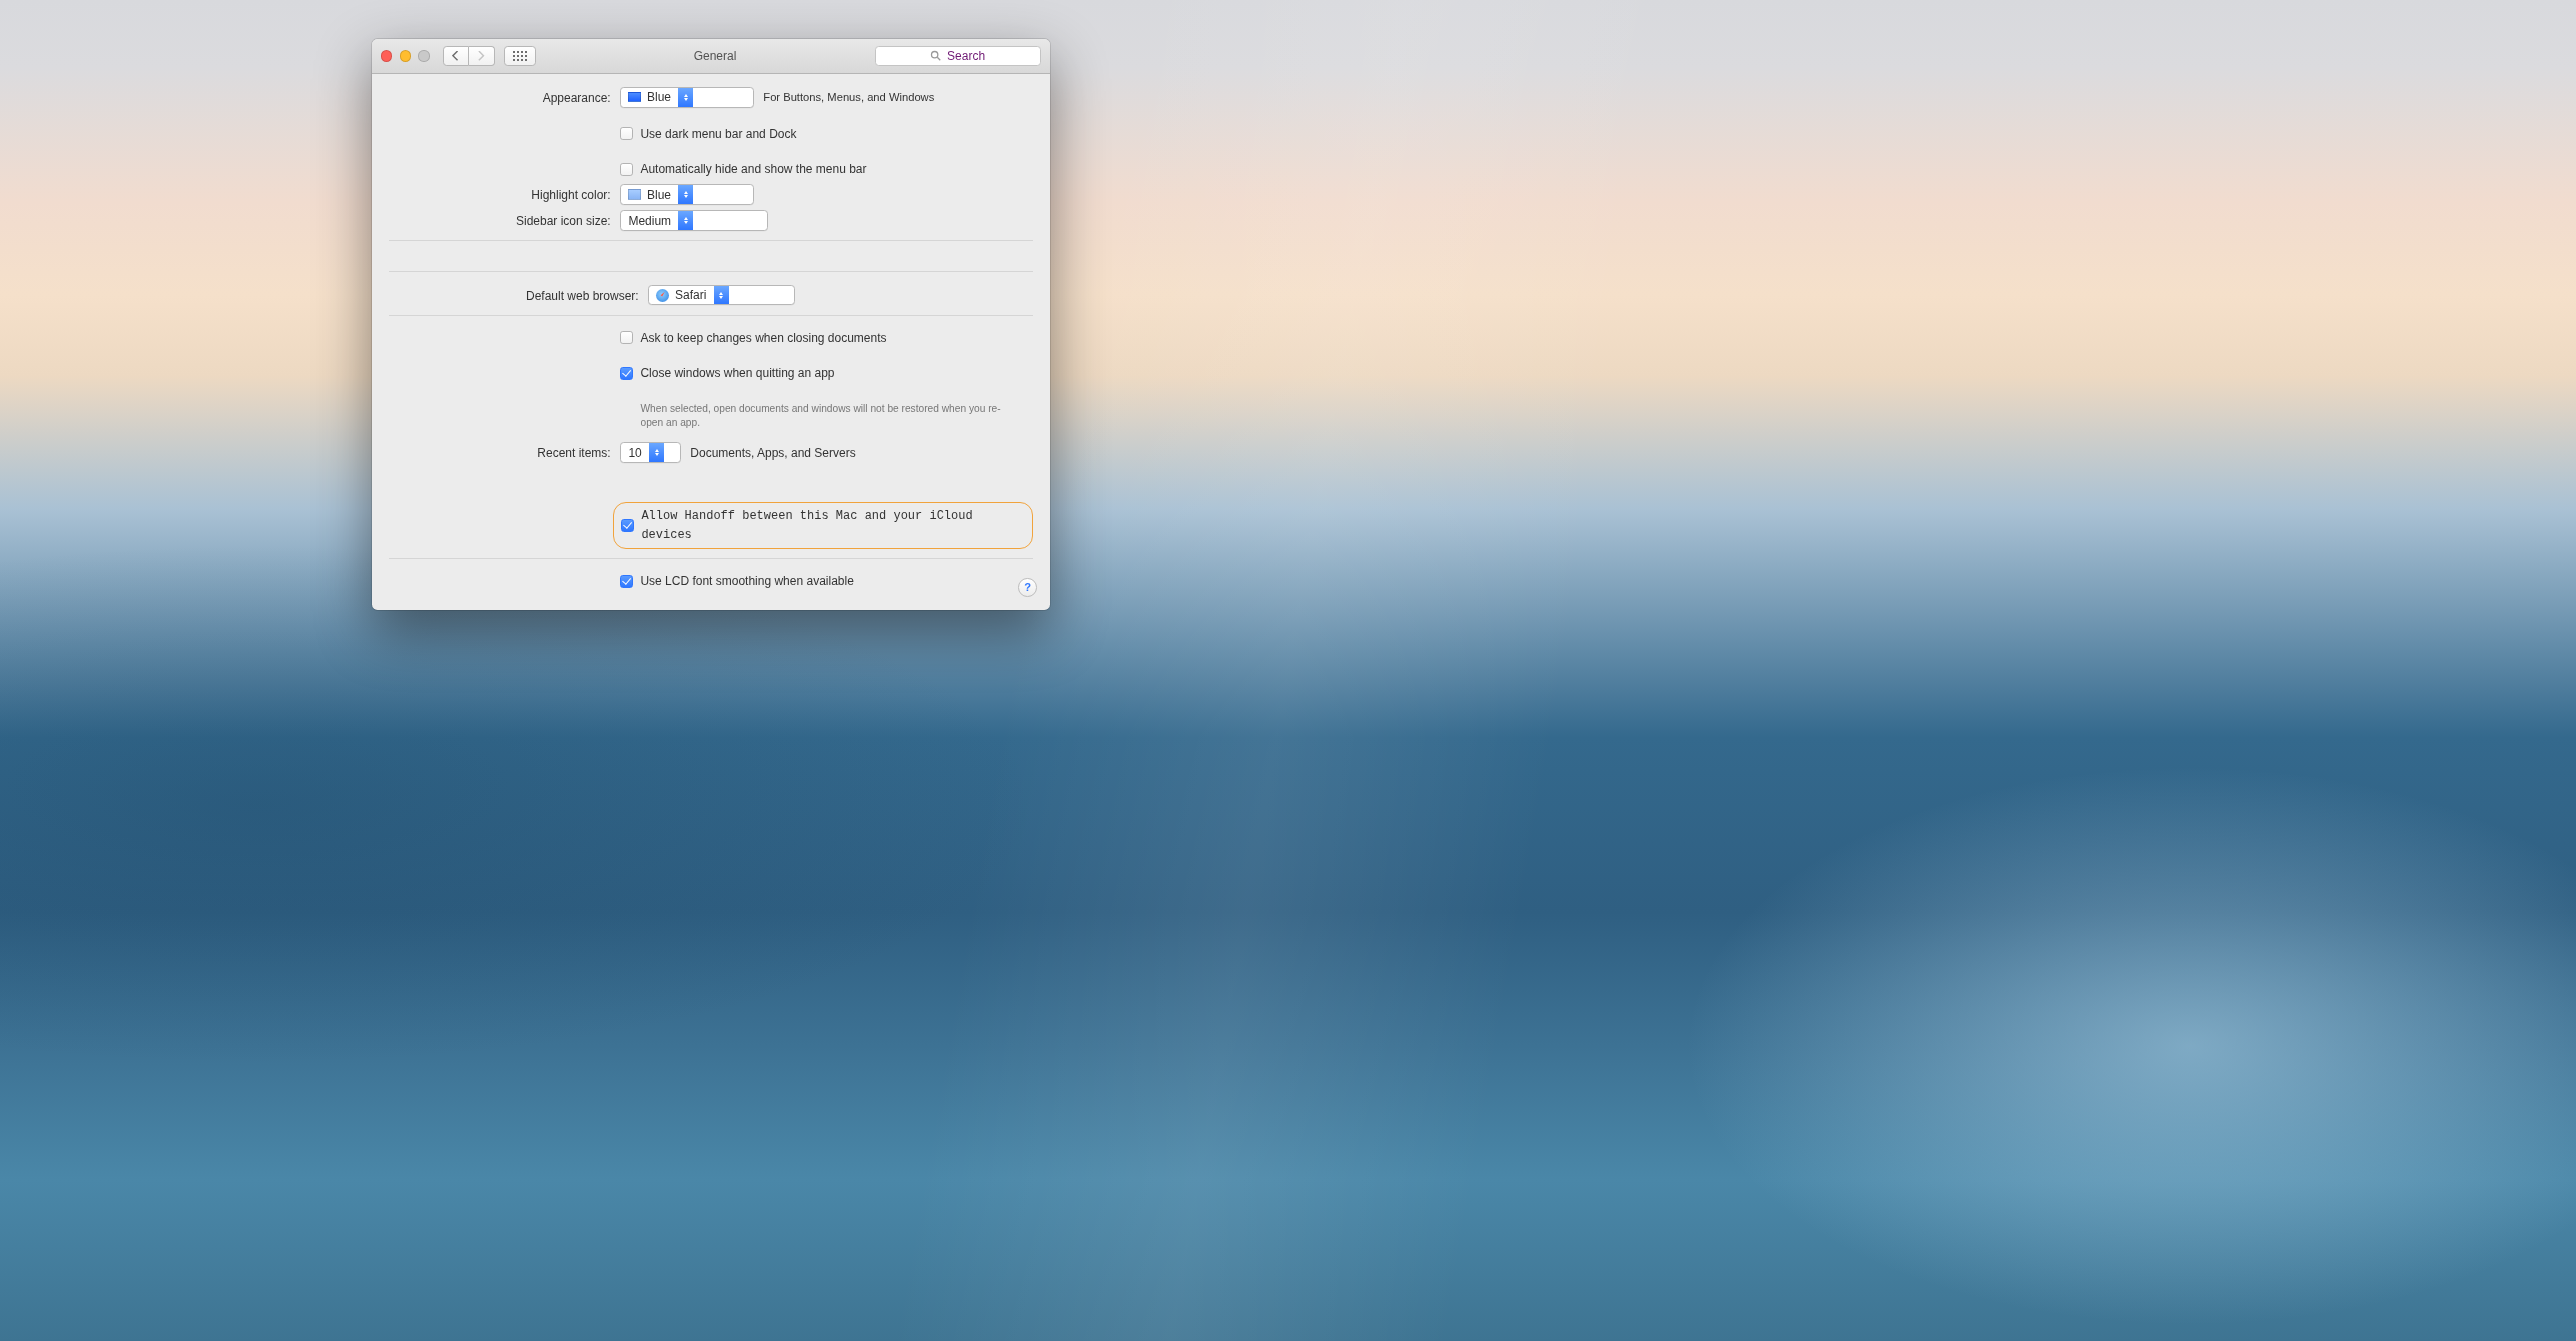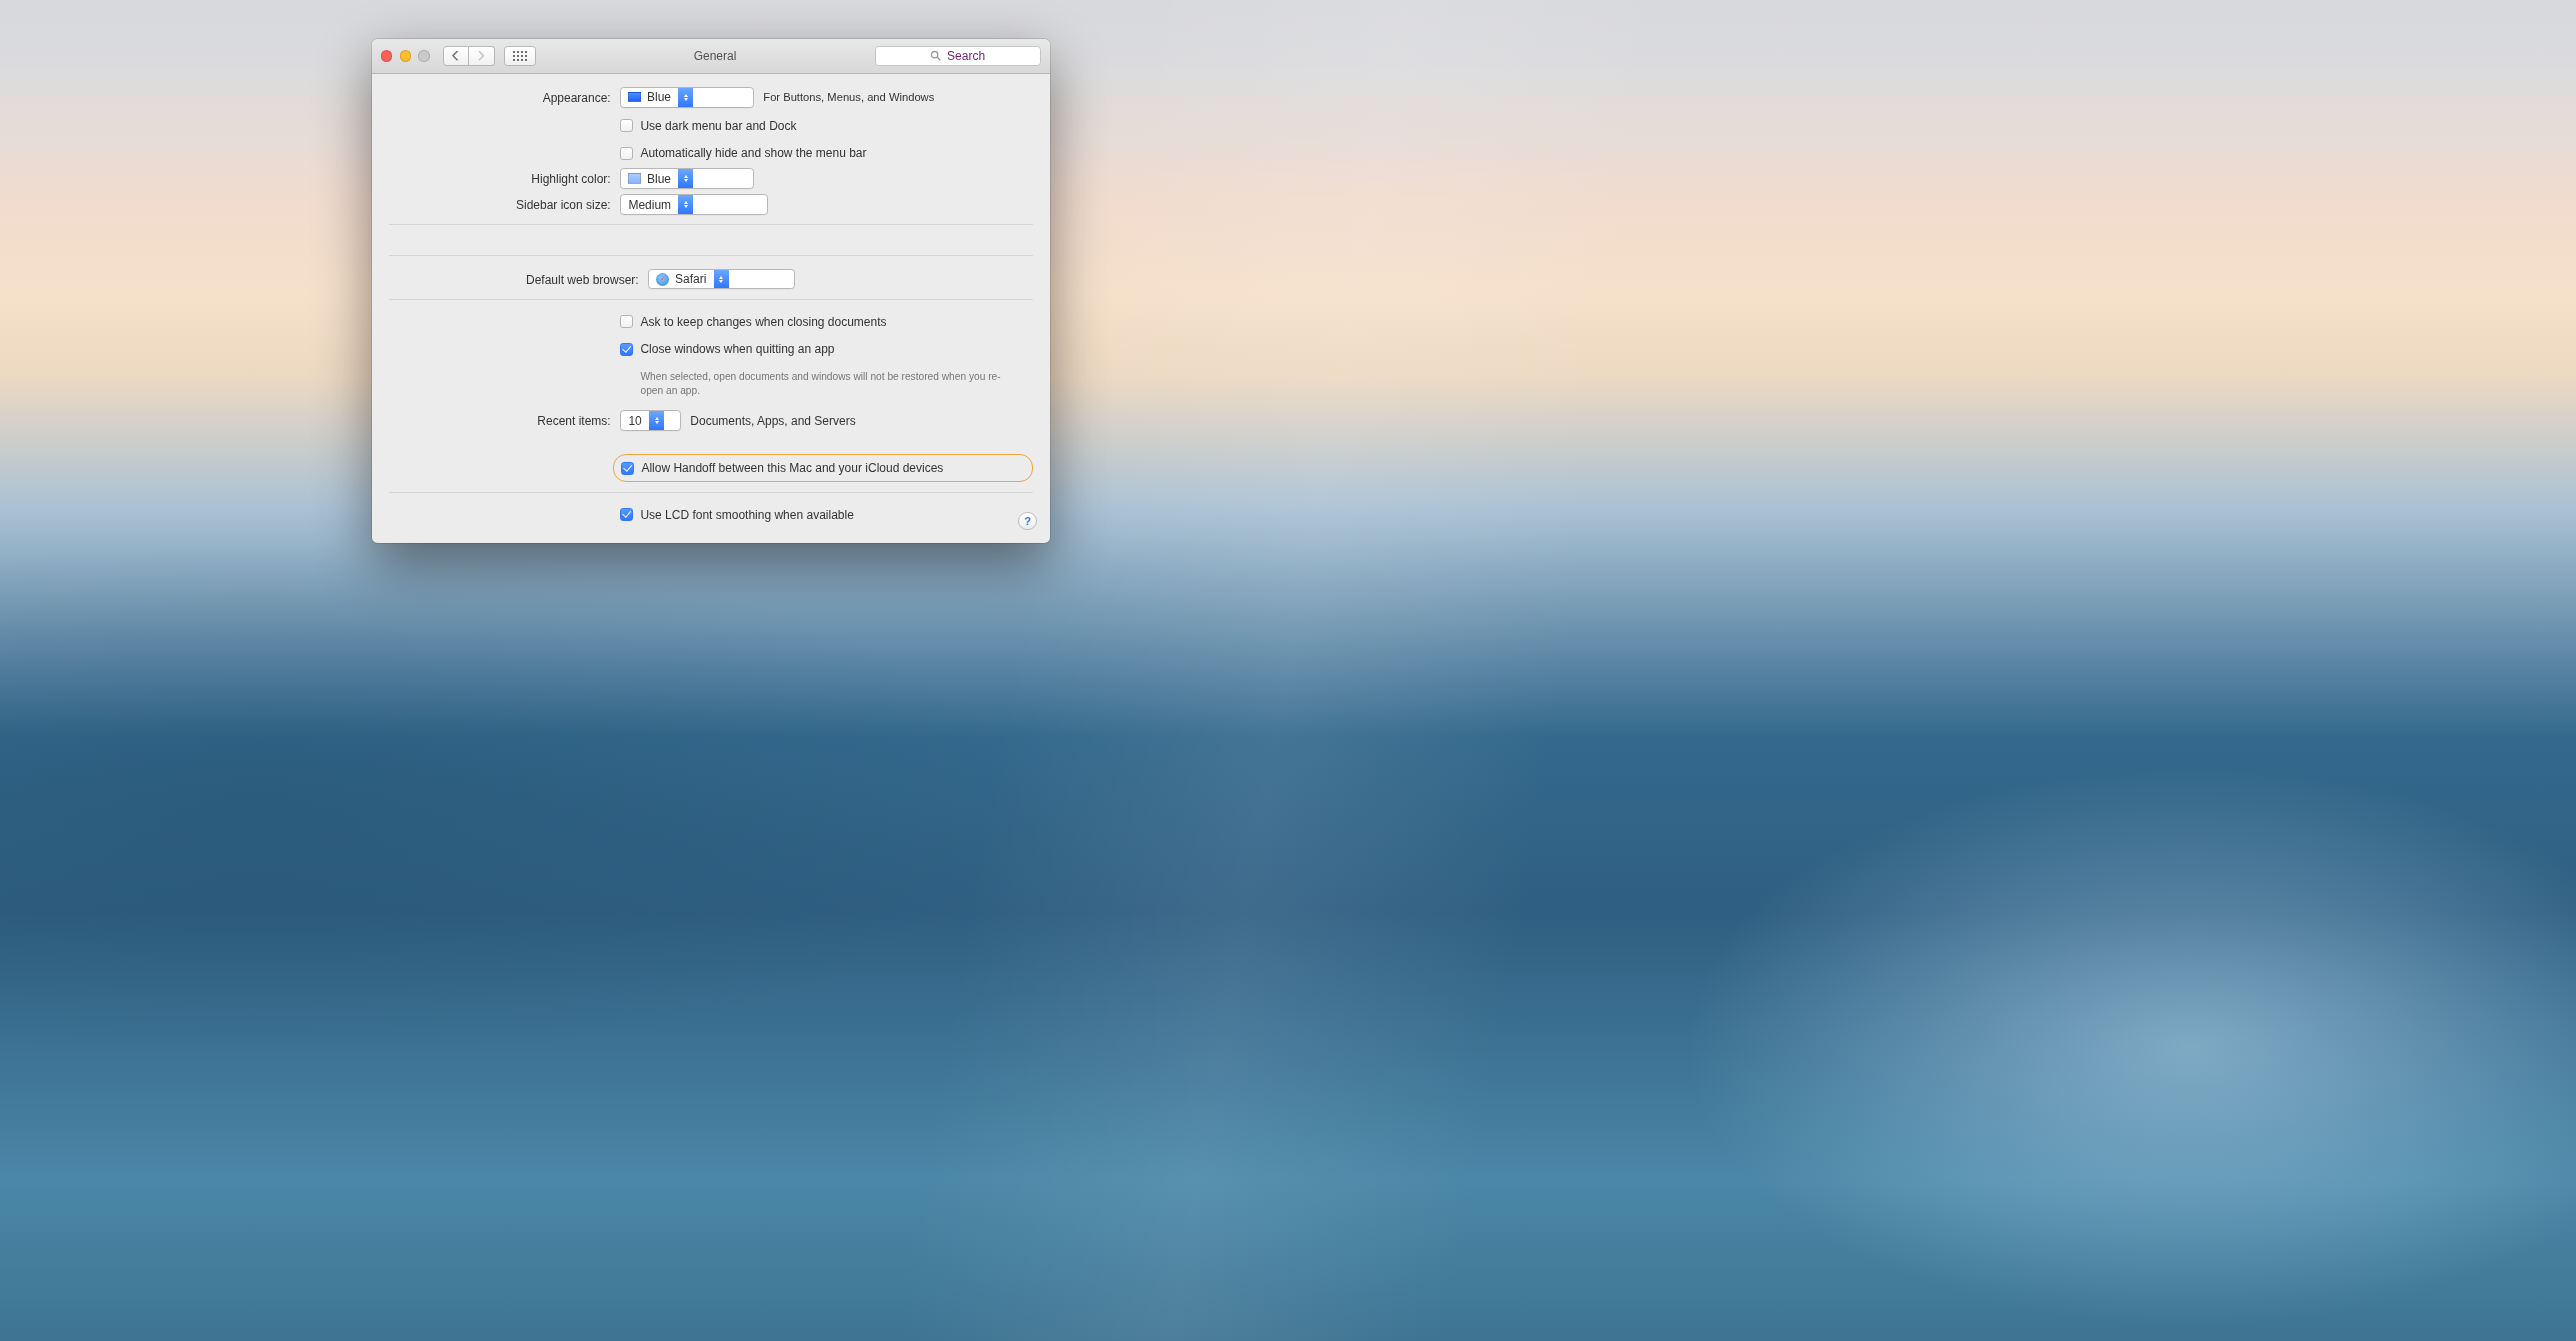--- a/index.html
+++ b/index.html
@@ -87,21 +87,21 @@
     border-radius: 3.7px;
     display: flex; align-items: center; justify-content: center;
     gap: 5.6px; color: #701a75; font-size: 12px;
   }
   .search-wrap svg { flex: 0 0 auto; }
 
   
   .body { padding: 13px 17px 17px 17px; }
   .row { display: flex; align-items: flex-start; margin-bottom: 5.6px; }
   .label-col { width: 231px; text-align: right; padding-right: 9.3px; padding-top: 3.7px; color: #333; }
-  .ctrl-col { flex: 1; display: flex; flex-direction: column; gap: 9px; }
+  .ctrl-col { flex: 1; display: flex; flex-direction: column; gap: 17px; }
   .inline { display: flex; align-items: center; gap: 9.3px; }
 
   .divider {
     border: none; border-top: 0.9px solid #d5d5d5;
     margin: 9.3px 0 13px 0;
   }
 
   
   .popup {
     display: inline-flex; align-items: center;
@@ -147,20 +147,21 @@
     content: ""; position: absolute; left: 2.8px; top: 0px; width: 3.7px; height: 7.4px;
     border: solid #fff; border-width: 0 1.9px 1.9px 0; transform: rotate(40deg);
   }
 
   .highlight-box {
     display: inline-flex; align-items: flex-end;
     border: 1.9px solid #f1a33c;
     border-radius: 13px;
     padding: 3.7px 11.2px 3.7px 7.4px;
     margin-left: -7.4px;
+    font-family: Liberation Mono, monospace;
   }
 
   .help-btn {
     position: absolute; right: 13px; bottom: 13px;
     width: 18.6px; height: 18.6px; border-radius: 50%;
     background: linear-gradient(#ffffff, #ececec);
     border: 0.9px solid #bcbcbc;
     color: #2f77ff; font-weight: 600;
     display: flex; align-items: center; justify-content: center;
     font-size: 11.2px;

